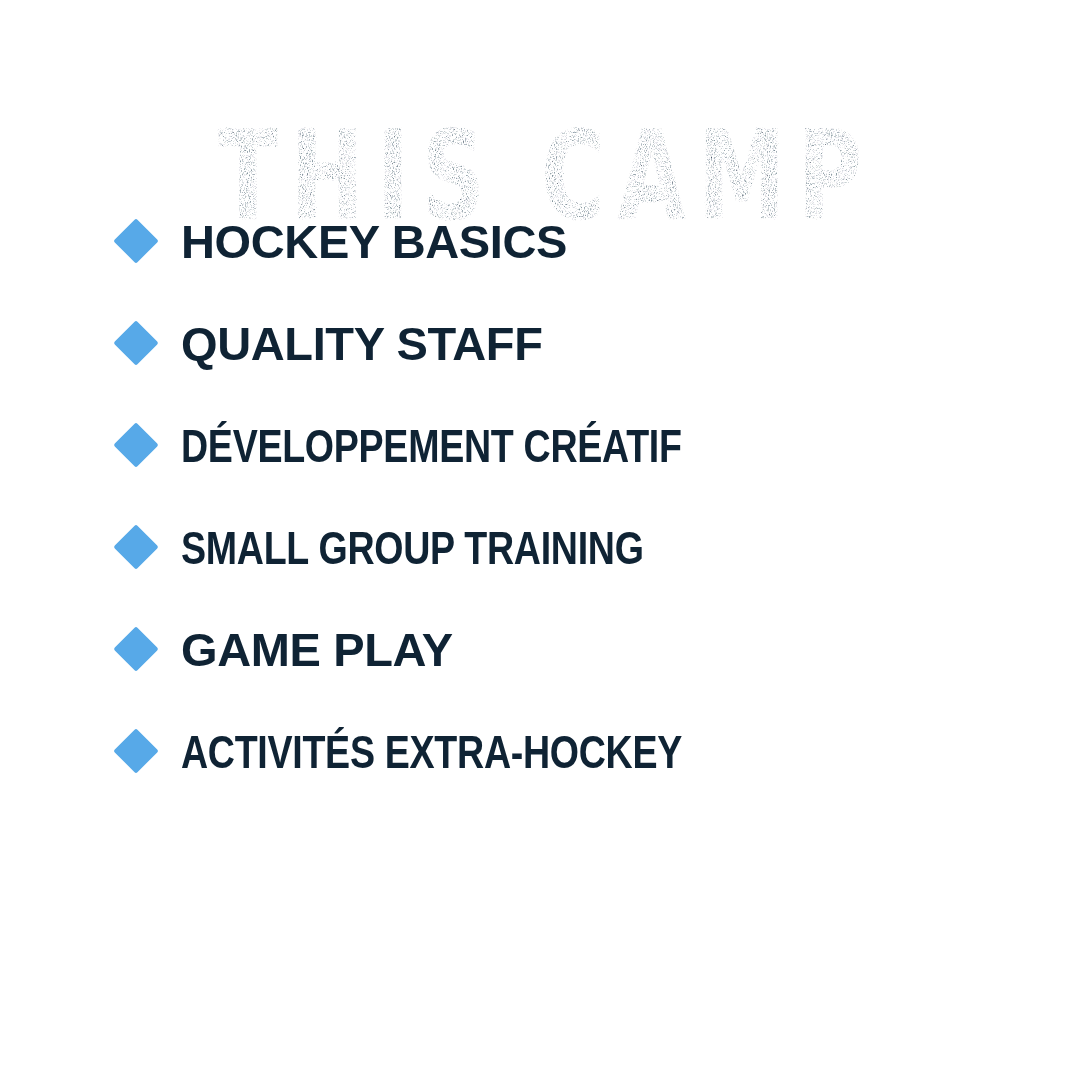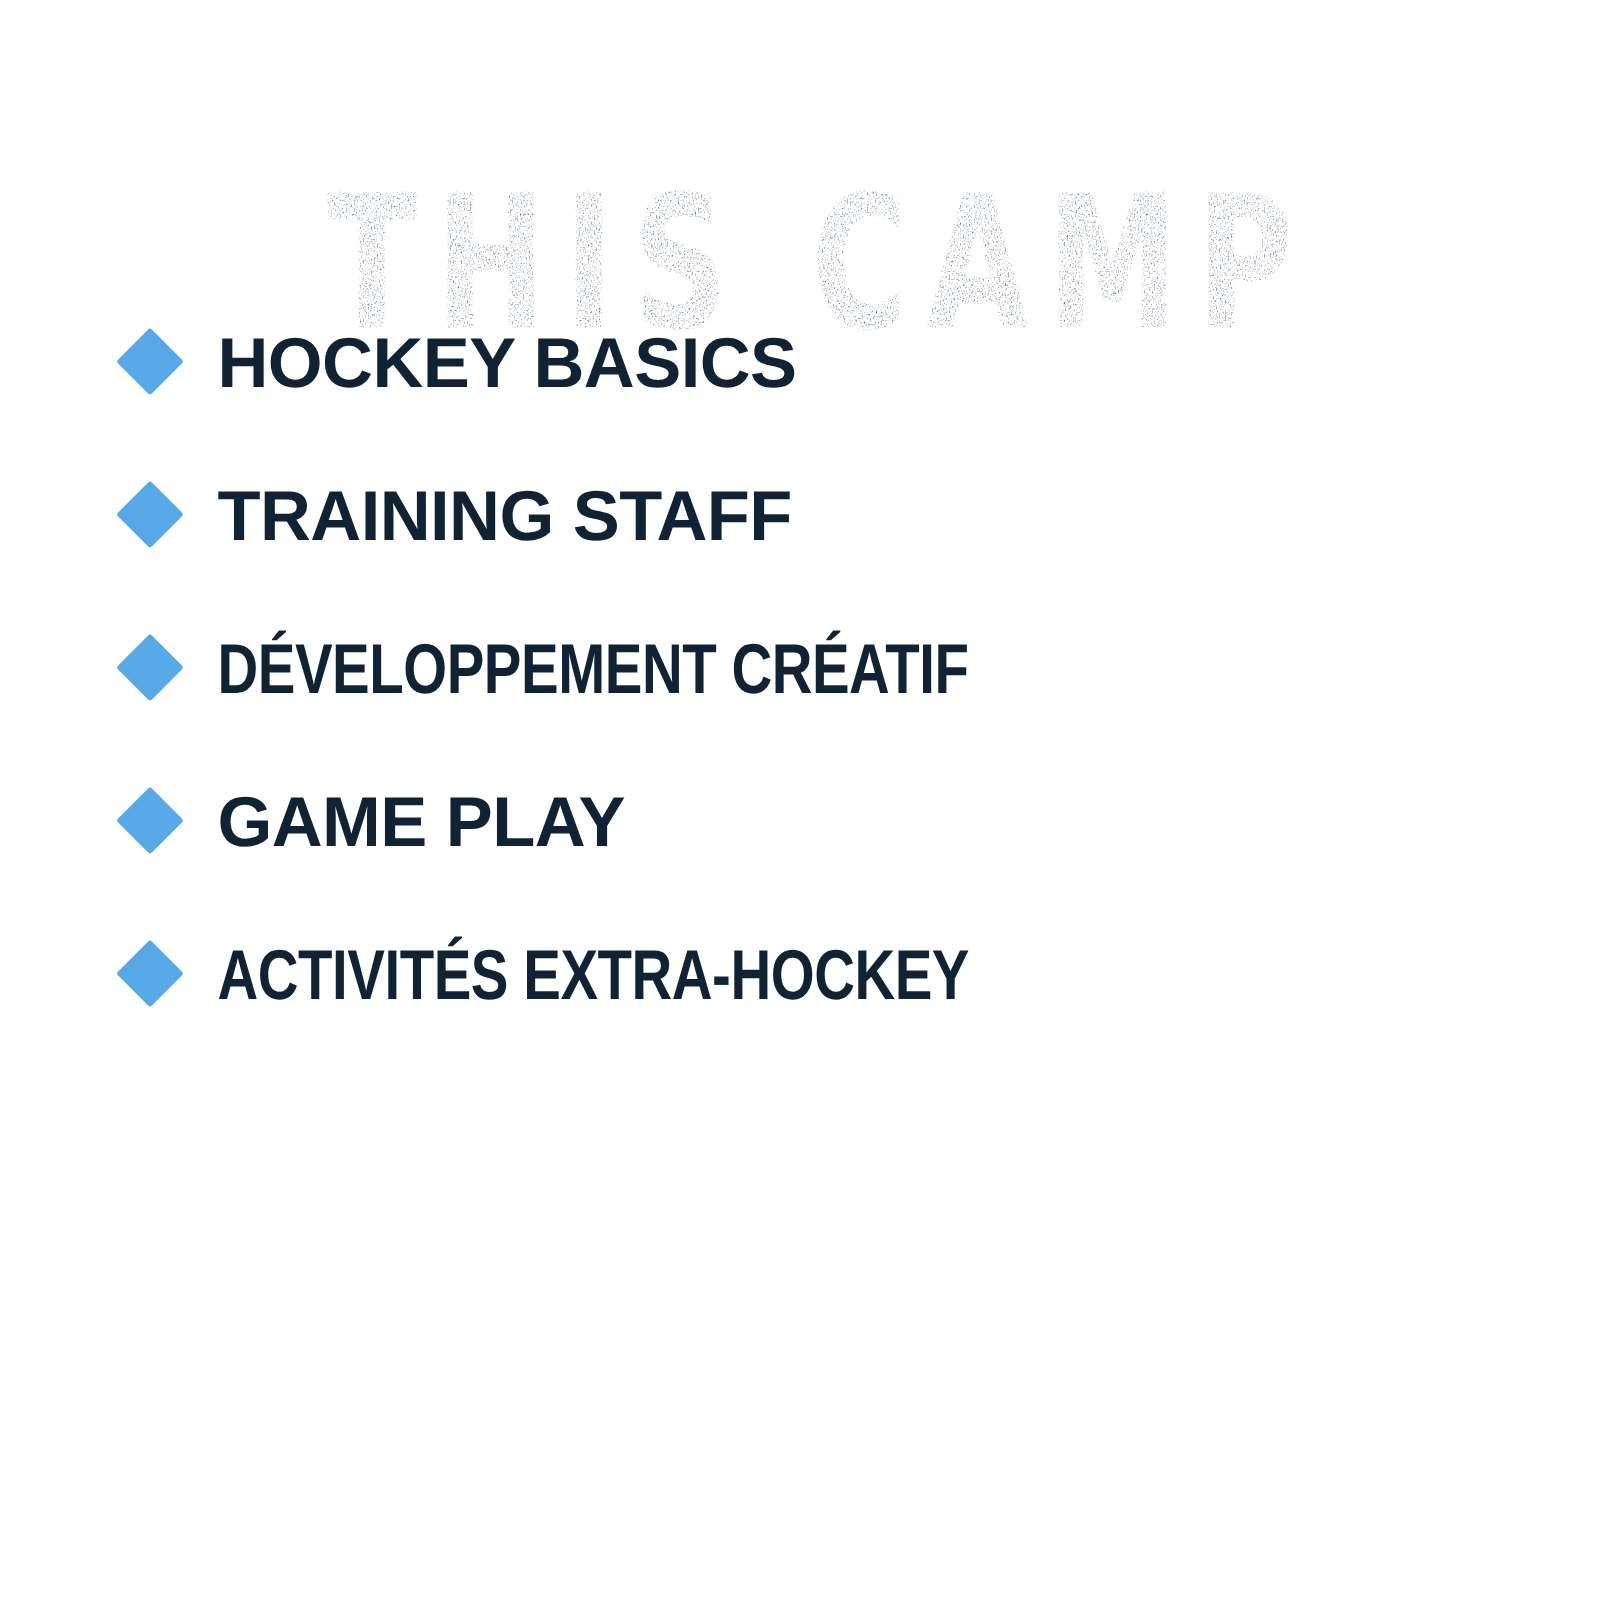--- a/index.html
+++ b/index.html
@@ -58,21 +58,21 @@
     margin: 0;
     padding: 0;
     list-style: none;
   }
 
   .feature-row {
     position: relative;
     height: 102px;
     display: flex;
     align-items: center;
-    padding-left: 84px;
+    padding-left: 120px;
     box-sizing: border-box;
   }
 
   .bullet-diamond {
     flex: 0 0 auto;
     width: 32px;
     height: 32px;
     background: #57A9E8;
     transform: rotate(45deg);
     border-radius: 2px;
@@ -135,29 +135,33 @@
 
   <ul id="feature-list">
 
     <li class="feature-row width-normal">
       <span class="bullet-diamond"></span>
       <span class="feature-label">HOCKEY BASICS</span>
     </li>
 
     <li class="feature-row width-normal">
       <span class="bullet-diamond"></span>
-      <span class="feature-label">TRAINING STAFF</span>
+      <span class="feature-label">QUALITY STAFF</span>
     </li>
 
 
     <li class="feature-row width-condensed">
       <span class="bullet-diamond"></span>
       <span class="feature-label">DÉVELOPPEMENT CRÉATIF</span>
     </li>
 
+    <li class="feature-row width-condensed">
+      <span class="bullet-diamond"></span>
+      <span class="feature-label">SMALL GROUP TRAINING</span>
+    </li>
 
     <li class="feature-row width-normal">
       <span class="bullet-diamond"></span>
       <span class="feature-label">GAME PLAY</span>
     </li>
 
     <li class="feature-row width-condensed">
       <span class="bullet-diamond"></span>
       <span class="feature-label">ACTIVITÉS EXTRA-HOCKEY</span>
     </li>

